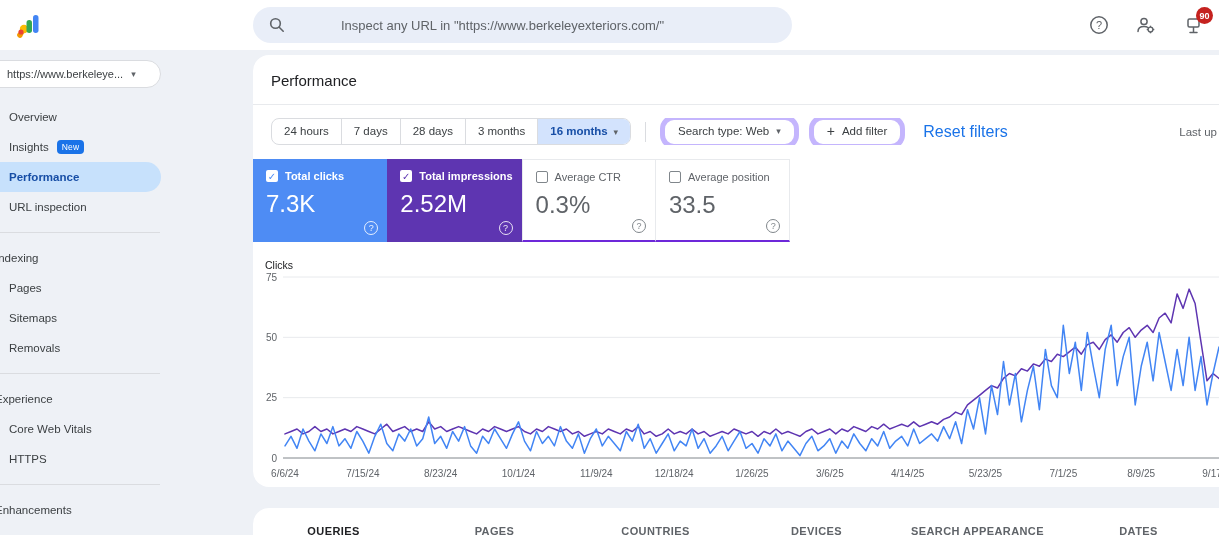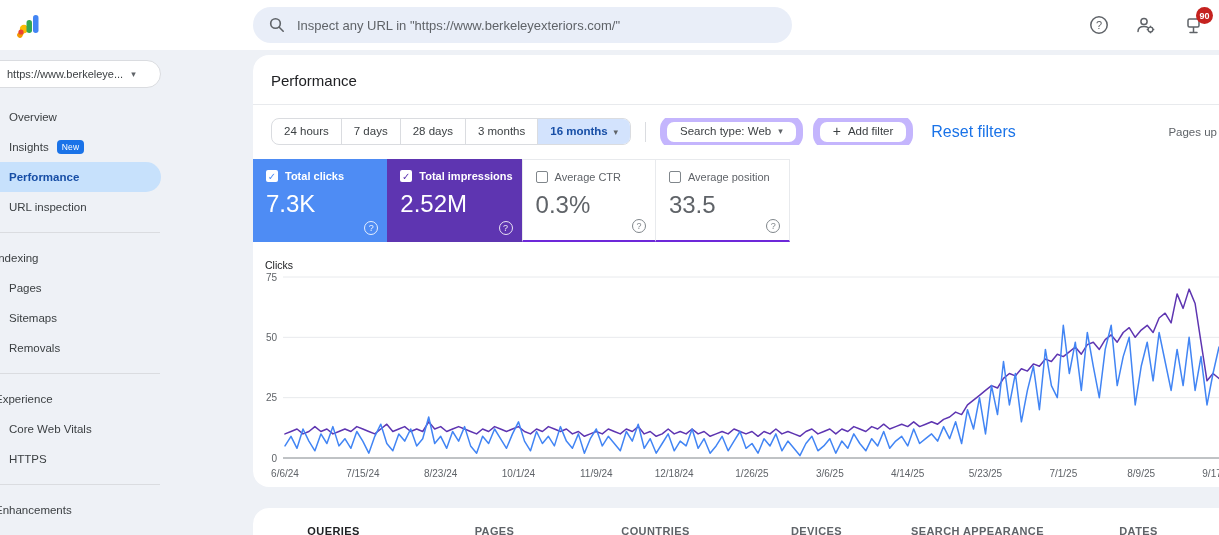--- a/index.html
+++ b/index.html
@@ -6,21 +6,21 @@
   html,body { width:1219px; height:535px; overflow:hidden; background:#eef1f6;
     font-family:"Liberation Sans","DejaVu Sans",sans-serif; }
 
   
   .header { position:absolute; top:0; left:0; width:1219px; height:50px; background:#fff; z-index:5; }
   .logo-wrap { position:absolute; left:14px; top:11px; display:flex; align-items:center; gap:9px; }
   .app-title { font-size:17px; color:#5f6368; letter-spacing:.2px; }
   .search-pill { position:absolute; left:253px; top:7px; width:539px; height:36px; background:#e9eef8;
     border-radius:18px; display:flex; align-items:center; padding:0 16px; gap:12px; }
   .search-pill input { flex:1; border:none; background:transparent; outline:none; font-size:13px; color:#4c1d95;
-    font-family:"Liberation Sans","DejaVu Sans",sans-serif; }
+    font-family:"Liberation Sans","DejaVu Sans",sans-serif;margin-left:44px; }
   .search-pill input::placeholder { color:#5f6368; opacity:1; }
   .hdr-icons { position:absolute; right:10px; top:9px; display:flex; align-items:center; gap:15px; }
   .hdr-icon { width:32px; height:32px; display:flex; align-items:center; justify-content:center; position:relative; cursor:pointer; }
   .badge { position:absolute; top:-2px; right:-4px; min-width:17px; height:17px; background:#c5221f; color:#fff;
     border-radius:9px; font-size:9px; font-weight:bold; display:flex; align-items:center; justify-content:center; padding:0 3px; }
 
   
   .sidebar { position:absolute; top:50px; left:0; width:208px; bottom:0; }
   .property-pill { position:absolute; top:10px; left:-14px; width:175px; height:28px; background:#fff;
     border:1px solid #dadce0; border-radius:14px; display:flex; align-items:center; font-size:11px; color:#3c4043;
@@ -38,21 +38,21 @@
   
   .main-card { position:absolute; left:253px; top:55px; width:982px; height:432px; background:#fff; border-radius:16px; }
   .page-title { font-size:15px; color:#202124; margin:17px 0 0 18px; }
   .title-divider { border-bottom:1px solid #e8eaed; margin-top:15px; }
   .filter-row { display:flex; align-items:center; margin:13px 18px 0 18px; height:27px; overflow:hidden; white-space:nowrap; }
   .segmented { display:flex; border:1px solid #dadce0; border-radius:8px; overflow:hidden; height:27px; }
   .segment { padding:0 12px; font-size:11.5px; color:#3c4043; line-height:25px; border-left:1px solid #dadce0; cursor:pointer; }
   .segment:first-child { border-left:none; }
   .segment.selected { background:#d3e3fd; color:#174ea6; font-weight:bold;text-align:right; }
   .vrule { width:1px; height:20px; background:#dadce0; margin:0 14px; }
-  .pill-btn { border:7px solid #c4b5fd; border-radius:14px; height:34px; line-height:25px; padding:0 13px;
+  .pill-btn { border:5px solid #c4b5fd; border-radius:14px; height:34px; line-height:25px; padding:0 13px;
     font-size:11.5px; color:#3c4043; margin-right:10px; cursor:pointer; display:flex; align-items:center; gap:7px; }
   .plus { font-size:14px; color:#3c4043; }
   .reset-link { color:#1a73e8; font-size:16px; margin-left:8px; cursor:pointer; }
   .last-updated { margin-left:auto; color:#5f6368; font-size:11.5px; }
 
   
   .tiles { display:flex; margin-top:14px; height:83px; }
   .tile { width:134.3px; position:relative; padding:11px 0 0 13px; cursor:pointer; }
   .tile.white { border-top:1px solid #e8eaed; border-bottom:2px solid #6d28d9; border-right:1px solid #e8eaed; }
   .tile.white:nth-child(3) { border-left:1px solid #e8eaed; }
@@ -200,21 +200,21 @@
     <div class="vrule"></div>
     <div class="pill-btn">
       <span>Search type: Web</span>
       <span class="caret">▾</span>
     </div>
     <div class="pill-btn">
       <span class="plus">+</span>
       <span>Add filter</span>
     </div>
     <span class="reset-link">Reset filters</span>
-    <span class="last-updated">Pages up</span>
+    <span class="last-updated">Last up</span>
   </div>
 
   <div class="tiles">
     <div class="tile colored" style="background: rgb(78, 140, 244);">
       <div class="tile-head">
         <span class="cbox checked" style="color:#4e8cf4;">✓</span>
         <span class="tile-label">Total clicks</span>
       </div>
       <div class="tile-value">7.3K</div>
       <span class="help-dot">?</span>

